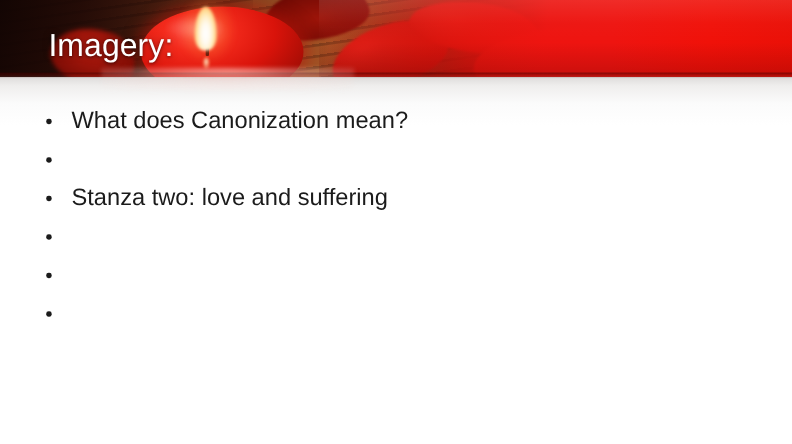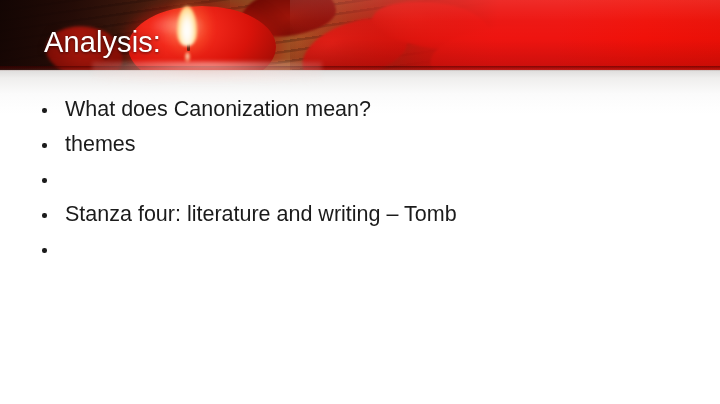--- a/index.html
+++ b/index.html
@@ -291,40 +291,42 @@
       <div class="petal petal-d"></div>
       <div class="candle"></div>
       <div class="candle-highlight"></div>
       <div class="wick"></div>
       <div class="flame-glow"></div>
       <div class="flame"></div>
       <div class="flame-reflect"></div>
       <div class="banner-blur"></div>
     </div>
 
-    <div class="title">Analysis:</div>
+    <div class="title">Imagery:</div>
   </div>
 
   <div class="banner-edge"></div>
   <div class="banner-spill"></div>
 
   <ul class="content-list">
     <li>
       <span class="bullet-dot"></span>
       <span>What does Canonization mean?</span>
     </li>
     <li>
       <span class="bullet-dot"></span>
-      <span>themes</span>
-    </li>
-    <li>
-      <span class="bullet-dot"></span>
-    </li>
-    <li>
-      <span class="bullet-dot"></span>
-      <span>Stanza four: literature and writing – Tomb</span>
+    </li>
+    <li>
+      <span class="bullet-dot"></span>
+      <span>Stanza two: love and suffering</span>
+    </li>
+    <li>
+      <span class="bullet-dot"></span>
+    </li>
+    <li>
+      <span class="bullet-dot"></span>
     </li>
     <li>
       <span class="bullet-dot"></span>
     </li>
   </ul>
 
 </div>
 
 </body></html>

